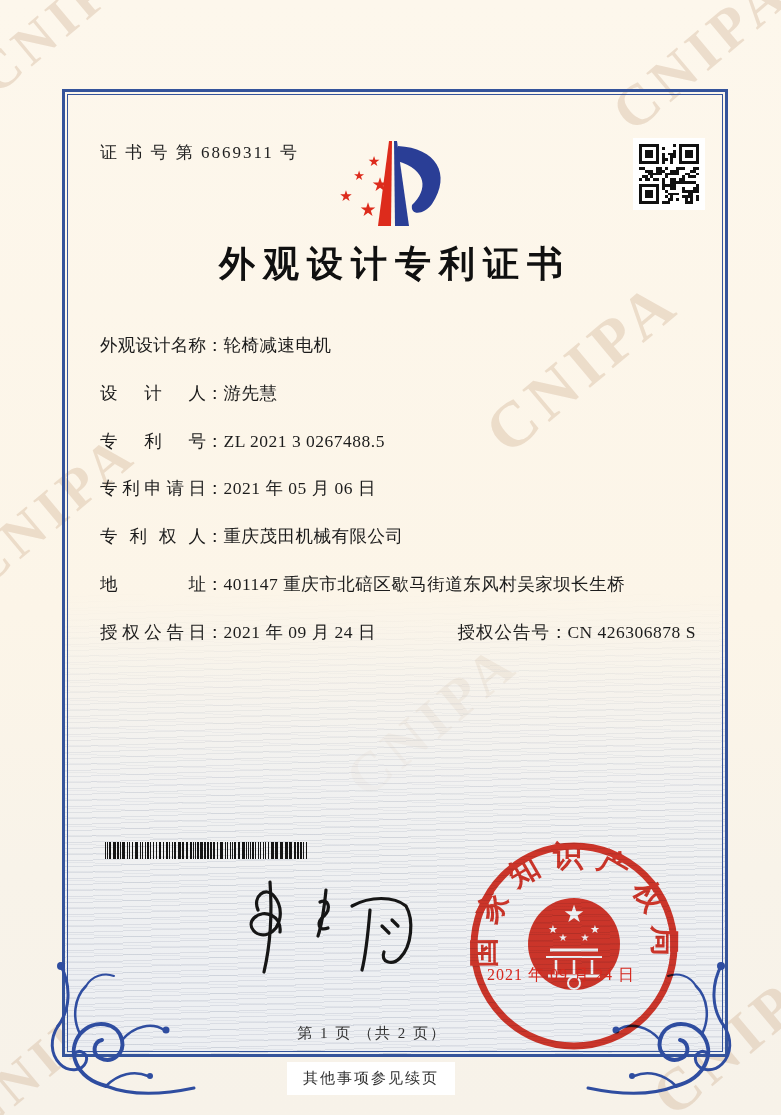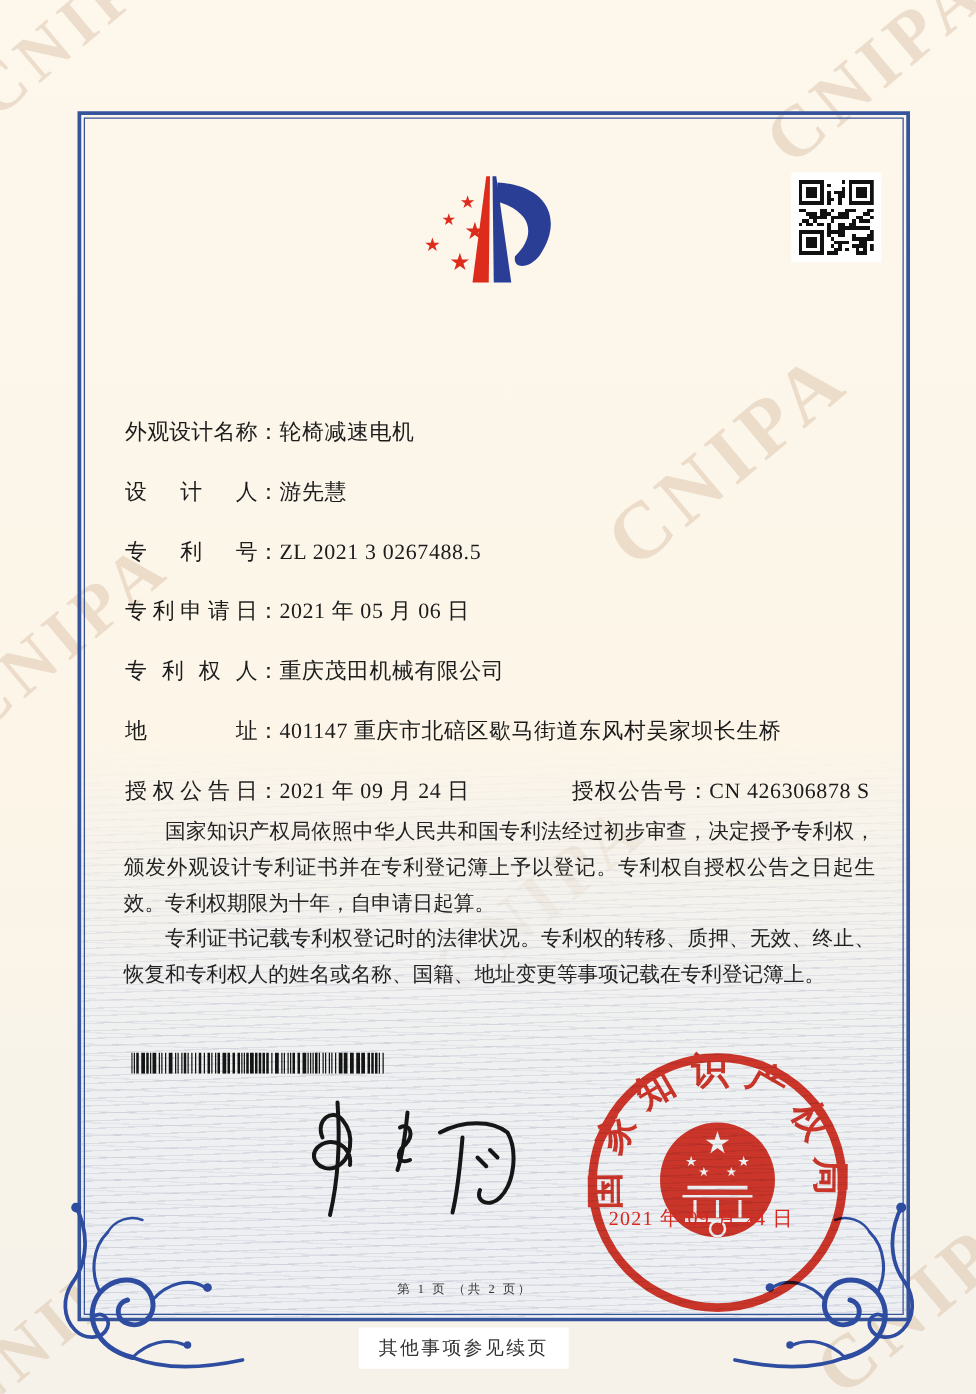--- a/index.html
+++ b/index.html
@@ -71,21 +71,21 @@
           font-size:17px;letter-spacing:4px;color:#1a1a1a;}
   .signer div{margin-bottom:11px;}
 
   .signature{position:absolute;left:228px;top:876px;}
 
   .seal{position:absolute;left:466px;top:838px;mix-blend-mode:multiply;opacity:.96;}
   .seal-date{position:absolute;left:487px;top:965px;font-size:16px;color:#d6281e;
              letter-spacing:1px;white-space:nowrap;z-index:5;}
 
   .page-info{position:absolute;left:62px;top:1024px;width:620px;text-align:center;
-             font-size:10px;letter-spacing:2px;color:#333;}
+             font-size:15px;letter-spacing:2px;color:#333;}
   .note-box{position:absolute;left:371px;top:1062px;transform:translateX(-50%);
             background:#ffffff;padding:7px 16px;font-size:15px;letter-spacing:2px;color:#333;white-space:nowrap;}
 </style>
 </head>
 <body>
 
 <div class="page">
 
   <div class="wm wm1">CNIPA</div>
   <div class="wm wm2">CNIPA</div>
@@ -124,20 +124,21 @@
       <path d="M96,78 C108,64 126,60 138,68" stroke-width="2.5"></path>
       <path d="M80,124 C92,112 108,108 122,114" stroke-width="2.5"></path>
       <path d="M54,72 C46,56 48,36 60,24" stroke-width="2.5"></path>
       <path d="M60,24 C66,14 78,10 88,14" stroke-width="2"></path>
       <circle cx="35" cy="4" r="4" fill="#2f4da0" stroke="none"></circle>
       <circle cx="140" cy="68" r="3.5" fill="#2f4da0" stroke="none"></circle>
       <circle cx="124" cy="114" r="3" fill="#2f4da0" stroke="none"></circle>
     </g>
   </svg>
 
+  <div class="cert-no">证 书 号 第 6869311 号</div>
 
   <svg class="logo" width="145" height="110" viewBox="0 0 145 110">
     <text x="46" y="38" font-size="14" fill="#dd2b1c" text-anchor="middle">★</text>
     <text x="31" y="52" font-size="13" fill="#dd2b1c" text-anchor="middle">★</text>
     <text x="52" y="63" font-size="19" fill="#dd2b1c" text-anchor="middle">★</text>
     <text x="18" y="73" font-size="15" fill="#dd2b1c" text-anchor="middle">★</text>
     <text x="40" y="88" font-size="19" fill="#dd2b1c" text-anchor="middle">★</text>
     <polygon points="61,13 64,13 63,98 50,98" fill="#dd2b1c"></polygon>
     <polygon points="66,13 69,13 81,98 67,98" fill="#2a3e96"></polygon>
     <path d="M70,18 C108,20 124,46 104,76 C96,87 82,88 84,77 C100,62 100,42 69,33 Z" fill="#2a3e96"></path>
@@ -272,20 +273,21 @@
         <rect x="2" y="2" width="3" height="3" fill="#111"></rect>
         <rect x="14" y="0" width="7" height="7" fill="#111"></rect>
         <rect x="15" y="1" width="5" height="5" fill="#fff"></rect>
         <rect x="16" y="2" width="3" height="3" fill="#111"></rect>
         <rect x="0" y="14" width="7" height="7" fill="#111"></rect>
         <rect x="1" y="15" width="5" height="5" fill="#fff"></rect>
         <rect x="2" y="16" width="3" height="3" fill="#111"></rect>
       </svg>
   </div>
 
+  <div class="title">外观设计专利证书</div>
 
   <div class="fields">
     <div class="field-row">
       <span class="field-label">外观设计名称</span><span class="field-colon">：</span><span class="field-value">轮椅减速电机</span>
     </div>
     <div class="field-row">
       <span class="field-label">设计人</span><span class="field-colon">：</span><span class="field-value">游先慧</span>
     </div>
     <div class="field-row">
       <span class="field-label">专利号</span><span class="field-colon">：</span><span class="field-value">ZL 2021 3 0267488.5</span>
@@ -301,24 +303,20 @@
     </div>
     <div class="field-row">
       <span class="grant-first">
         <span class="field-label">授权公告日</span><span>：</span><span class="field-value">2021 年 09 月 24 日</span>
       </span><span>
         <span class="grant-no-label">授权公告号</span><span>：</span><span class="field-value">CN 426306878 S</span>
       </span>
     </div>
   </div>
 
-  <div class="paragraphs">
-    <p>国家知识产权局依照中华人民共和国专利法经过初步审查，决定授予专利权，颁发外观设计专利证书并在专利登记簿上予以登记。专利权自授权公告之日起生效。专利权期限为十年，自申请日起算。</p>
-    <p>专利证书记载专利权登记时的法律状况。专利权的转移、质押、无效、终止、恢复和专利权人的姓名或名称、国籍、地址变更等事项记载在专利登记簿上。</p>
-  </div>
 
   <svg class="barcode" id="barcode-svg" viewBox="0 0 205 17" preserveAspectRatio="none">
       <rect x="0" y="0" width="1" height="17" fill="#151515"></rect>
       <rect x="2" y="0" width="1" height="17" fill="#151515"></rect>
       <rect x="4" y="0" width="2" height="17" fill="#151515"></rect>
       <rect x="8" y="0" width="3" height="17" fill="#151515"></rect>
       <rect x="12" y="0" width="2" height="17" fill="#151515"></rect>
       <rect x="15" y="0" width="1" height="17" fill="#151515"></rect>
       <rect x="17" y="0" width="3" height="17" fill="#151515"></rect>
       <rect x="22" y="0" width="1" height="17" fill="#151515"></rect>

